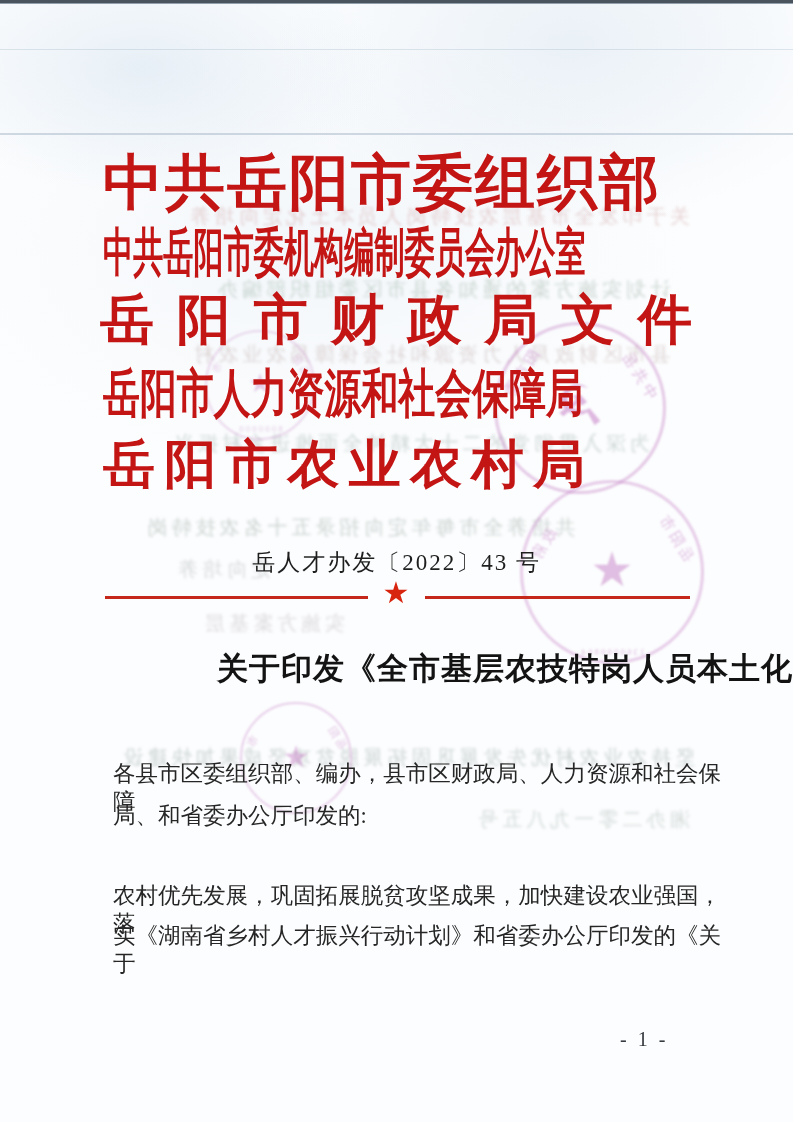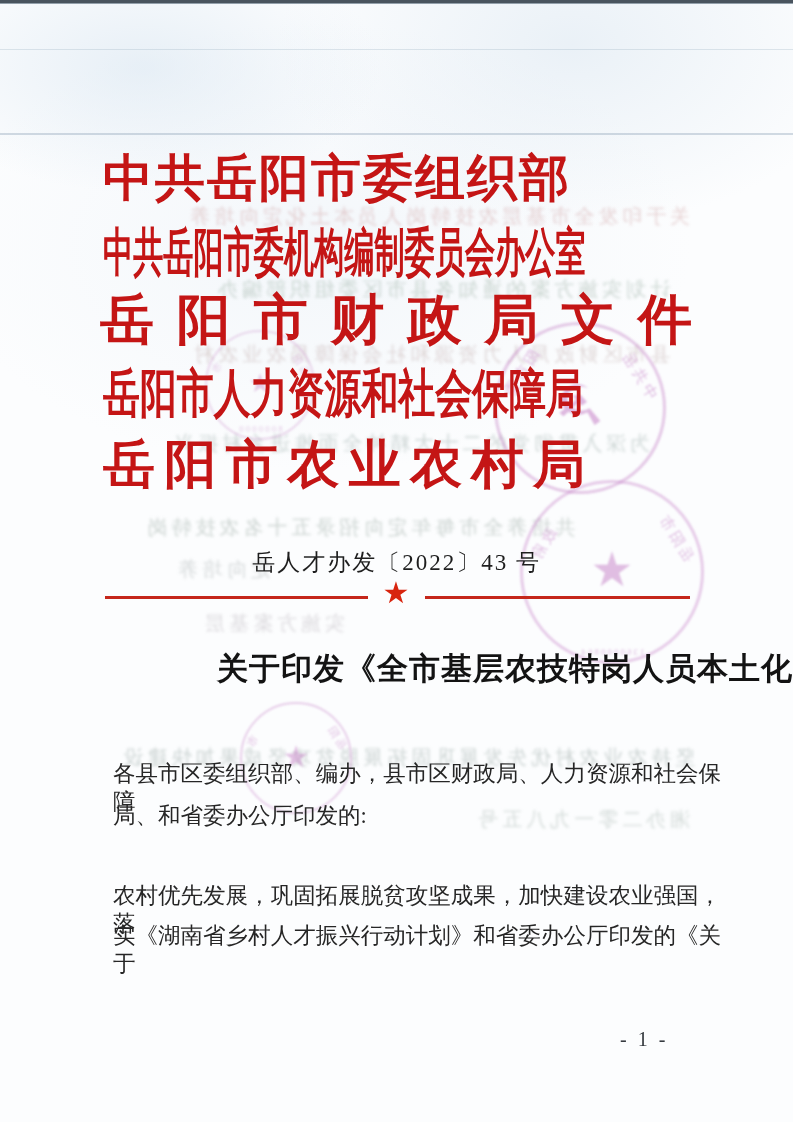--- a/index.html
+++ b/index.html
@@ -17,21 +17,21 @@
   .abs { position:absolute; }
 
   
   .scan-top    { left:0; top:0; width:100%; height:3px; background:#49545e; }
   .scan-top2   { left:0; top:3px; width:100%; height:1px; background:#93a0ab; }
   .scan-line-a { left:0; top:49px; width:100%; height:1px; background:rgba(165,185,200,.35); }
   .scan-line-b { left:0; top:133px; width:100%; height:2px; background:rgba(150,170,188,.42); }
 
   
   .red-line { color:#c41515; font-weight:700; line-height:1.12; white-space:nowrap; }
-  .h1 { left:103px; top:150px; font-size:50px; letter-spacing:2px; }
+  .h1 { left:103px; top:150px; font-size:60px; letter-spacing:2px; }
   .h2 { left:103px; top:224px; font-size:52px; transform:scaleX(.58); transform-origin:left center; }
   .h3 { left:100px; top:290px; width:592px; font-size:54px; display:flex; justify-content:space-between; }
   .h4 { left:103px; top:365px; font-size:52px; transform:scaleX(.71); transform-origin:left center; }
   .h5 { left:103px; top:436px; width:482px; font-size:52px; display:flex; justify-content:space-between; }
 
   .doc-num { left:0; top:547px; width:100%; text-align:center; font-size:23px;
              letter-spacing:2px; color:#1e1e1e; }
 
   .rule-left  { left:105px; top:596px; width:263px; height:3px; background:#c5271b; }
   .rule-right { left:425px; top:596px; width:265px; height:3px; background:#c5271b; }

